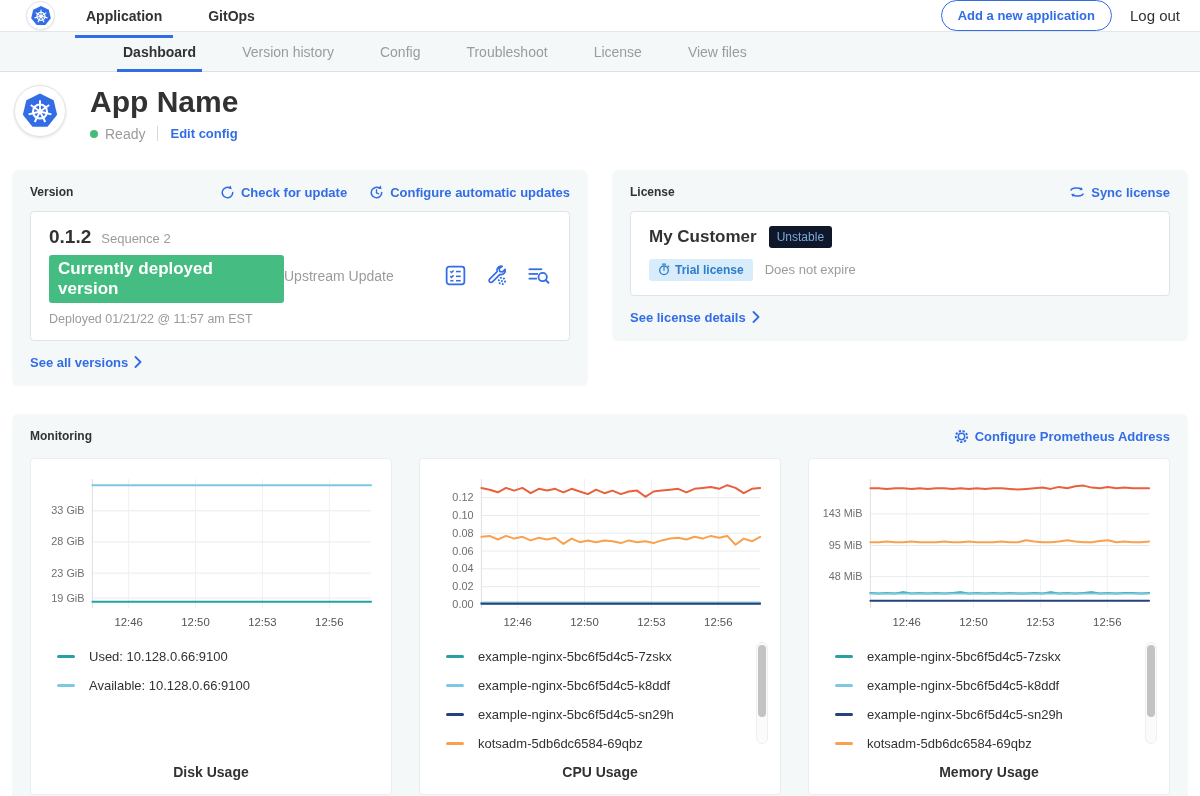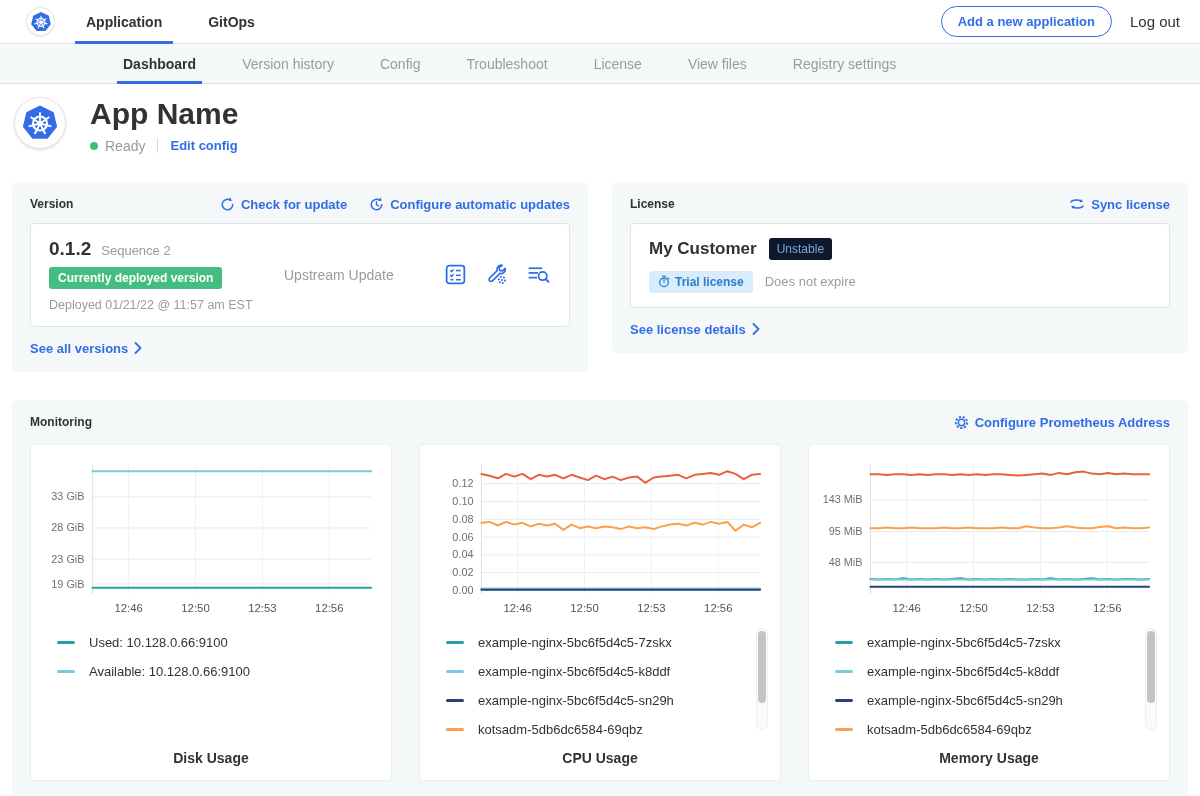--- a/index.html
+++ b/index.html
@@ -6,21 +6,21 @@
   html,body { background:#fff; }
   body {
     width:1200px; height:796px; overflow:hidden;
     font-family:"Liberation Sans","DejaVu Sans",sans-serif;
     color:#323232; font-size:14px;
   }
   a { text-decoration:none; cursor:pointer; }
 
   
   .topnav {
-    height:44px; display:flex; align-items:center;
+    height:32px; display:flex; align-items:center;
     border-bottom:1px solid #e4e7e9; padding:0 20px 0 26px; background:#fff;
   }
   .brand-circle {
     width:29px; height:29px; border-radius:50%; background:#fff;
     border:1px solid #e2e5e8; display:flex; align-items:center; justify-content:center;
     box-shadow:0 1px 2px rgba(0,0,0,.08); margin-right:20px;
   }
   .topnav-items { display:flex; height:44px; }
   .topnav-item {
     height:44px; display:flex; align-items:center; padding:0 11px; margin-right:24px;
@@ -73,21 +73,21 @@
     margin-top:11px; background:#fff; border:1px solid #dee4e7; border-radius:4px;
     padding:14px 18px;
   }
   .version-inner { display:flex; align-items:center; }
   .version-left { width:235px; }
   .version-line { display:flex; align-items:baseline; gap:10px; }
   .version-number { font-size:19px; font-weight:700; color:#323232; }
   .sequence { font-size:13px; color:#9b9b9b; }
   .deployed-badge {
     display:inline-block; margin-top:7px; background:#45bd82; color:#fff;
-    font-size:12px; font-weight:700; padding:4px 9px; border-radius:3px;
+    font-size:17px; font-weight:700; padding:4px 9px; border-radius:3px;
   }
   .deployed-at { margin-top:9px; font-size:12.5px; color:#9b9b9b; }
   .version-source { font-size:14px; color:#9b9b9b; }
   .version-actions { margin-left:auto; display:flex; align-items:center; gap:16px; }
   .v-action { cursor:pointer; display:flex; }
   .card-footer-link {
     display:inline-flex; align-items:center; gap:6px; margin-top:14px;
     color:#326de6; font-size:13px; font-weight:700;
   }
 
@@ -155,21 +155,20 @@
   </div>
 </header>
 
 <nav class="subnav" id="subnav">
     <a class="tab active">Dashboard</a>
     <a class="tab">Version history</a>
     <a class="tab">Config</a>
     <a class="tab">Troubleshoot</a>
     <a class="tab">License</a>
     <a class="tab">View files</a>
-    <a class="tab">Registry settings</a>
   </nav>
 
 <section class="app-header">
   <div class="app-icon-circle">
     <svg width="42" height="42" viewBox="0 0 24 24">
       <polygon points="12,2 19.8,5.8 21.8,14.2 16.3,21 7.7,21 2.2,14.2 4.2,5.8" fill="#326de6"></polygon>
       <circle cx="12" cy="12.3" r="4" fill="none" stroke="#fff" stroke-width="1.2"></circle>
       <g stroke="#fff" stroke-width="1.1">
         <line x1="12" y1="12.3" x2="12" y2="5.8"></line>
           <line x1="12" y1="12.3" x2="17.3" y2="8.6"></line>

